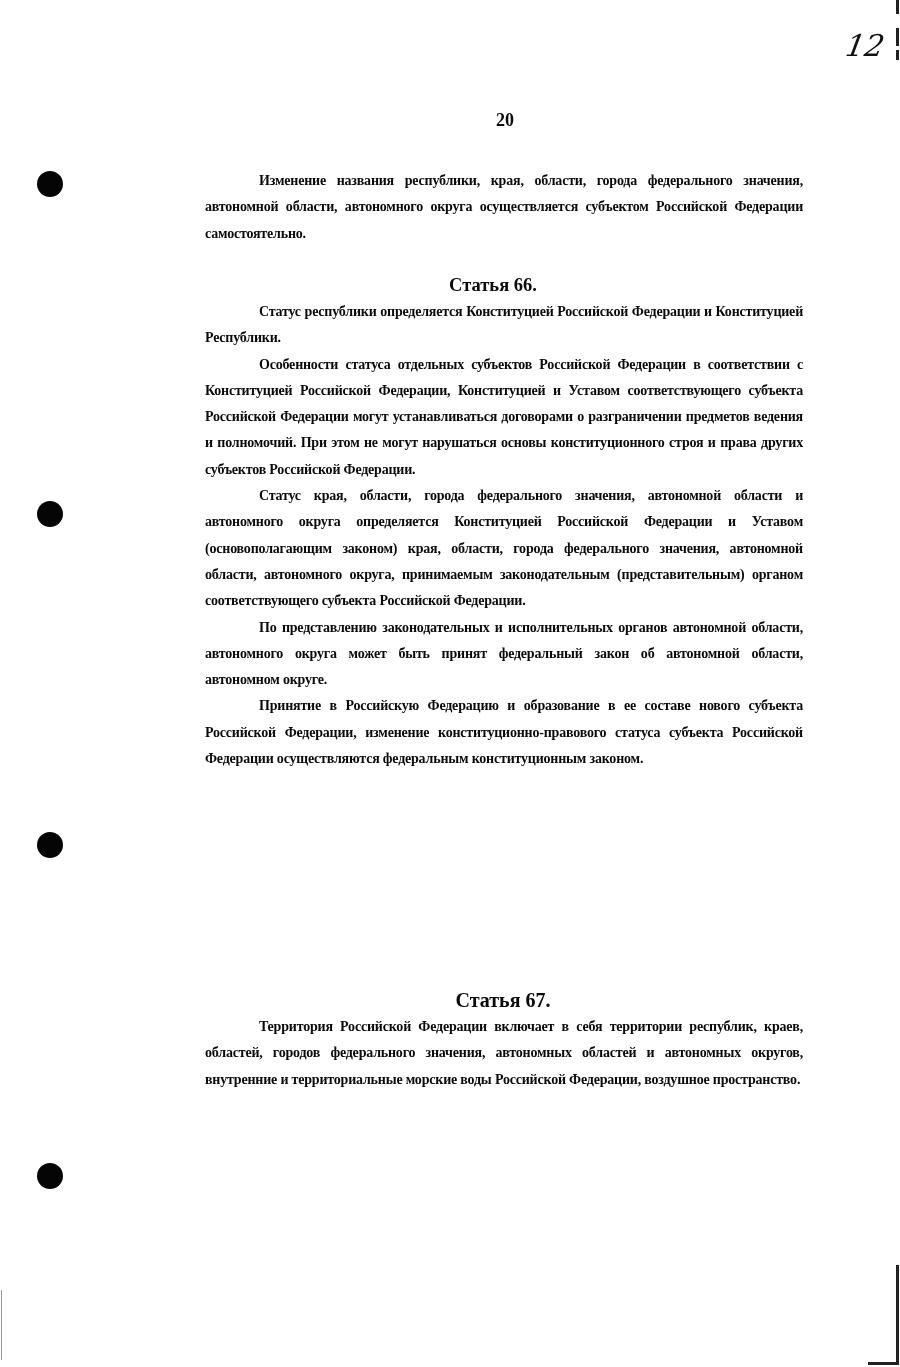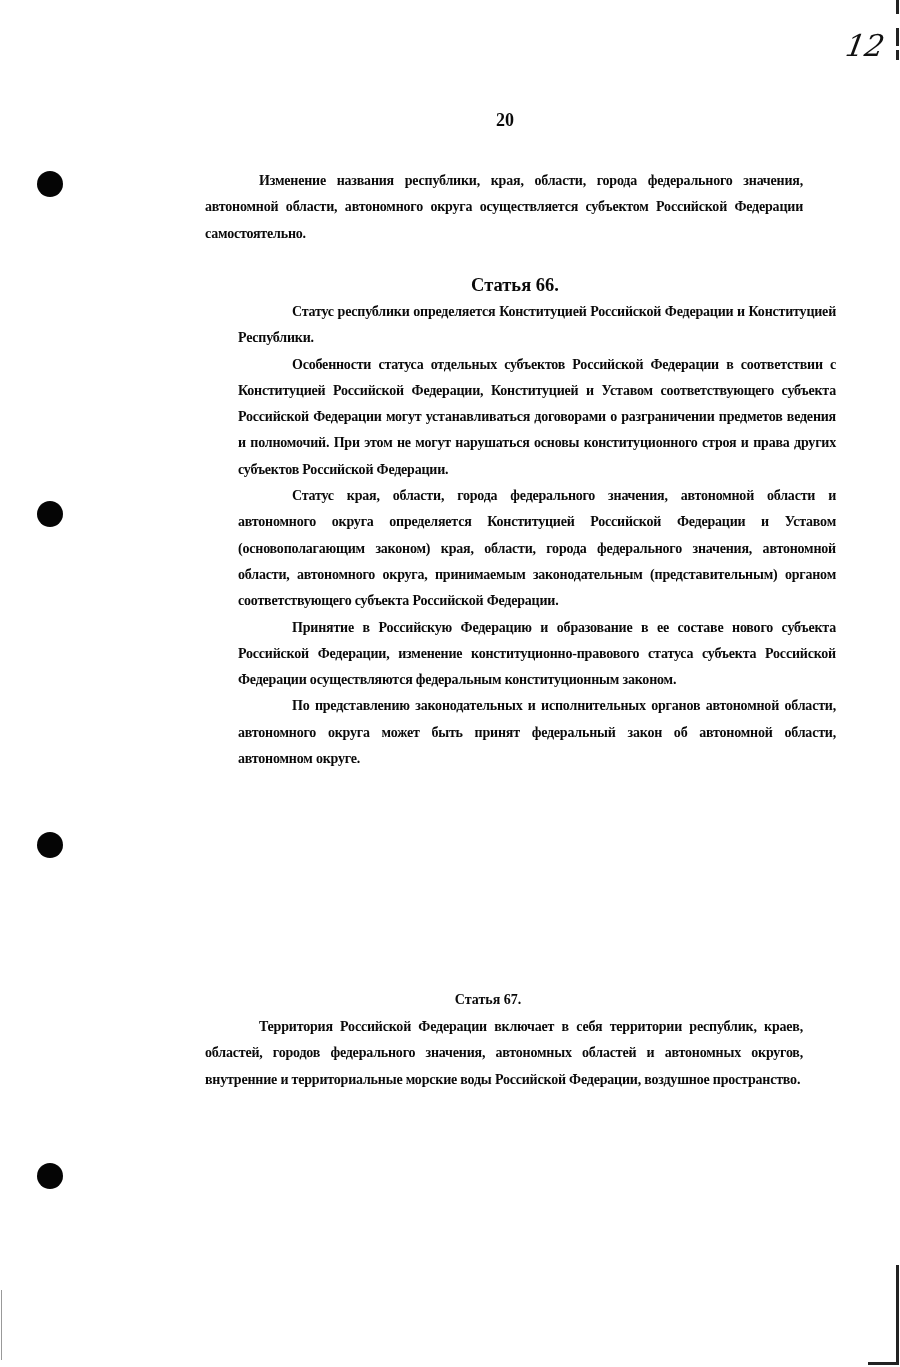--- a/index.html
+++ b/index.html
@@ -36,23 +36,23 @@
       font-size: 14px; line-height: 26.3px; font-weight: bold;
       letter-spacing: -0.2px;
     }
     .para {
       margin: 0; text-align: justify; text-indent: 54px;
     }
     .heading {
       margin: 0; text-align: center; font-weight: bold; text-indent: 0;
     }
     #block1 { top: 168px; }
-    #heading66 { position: absolute; left: 215px; width: 600px; top: 272px; font-size: 18.5px; line-height: 26px; }
-    #block2 { top: 299px; margin-left: 33px; }
-    #heading67 { position: absolute; left: 188px; width: 600px; top: 987px; font-size: 14px; line-height: 26px; }
+    #heading66 { position: absolute; left: 193px; width: 600px; top: 272px; font-size: 18.5px; line-height: 26px; }
+    #block2 { top: 299px; }
+    #heading67 { position: absolute; left: 203px; width: 600px; top: 987px; font-size: 20px; line-height: 26px; }
     #block3 { top: 1014px; }
   </style>
 </head>
 <body>
 
 <div class="page">
 
   <div class="handmark">12</div>
 
   <div class="page-number">20</div>
@@ -72,22 +72,22 @@
   <div class="text-block" id="block1">
     <p class="para">Изменение названия республики, края, области, города федерального значения, автономной области, автономного округа осуществляется субъектом  Российской Федерации самостоятельно.</p>
   </div>
 
   <div id="heading66" class="heading">Статья 66.</div>
 
   <div class="text-block" id="block2">
     <p class="para">Статус республики определяется Конституцией Российской Федерации и Конституцией Республики.</p>
     <p class="para">Особенности статуса отдельных субъектов Российской Федерации в соответствии с Конституцией Российской Федерации, Конституцией и Уставом соответствующего субъекта Российской Федерации могут устанавливаться договорами о разграничении предметов ведения и полномочий. При этом не могут нарушаться основы конституционного строя и права других субъектов Российской Федерации.</p>
     <p class="para">Статус края, области, города федерального значения, автономной области и автономного округа определяется Конституцией Российской Федерации и Уставом (основополагающим законом) края, области, города федерального значения, автономной области, автономного округа, принимаемым законодательным (представительным) органом соответствующего субъекта Российской Федерации.</p>
+    <p class="para">По представлению законодательных и исполнительных органов автономной области, автономного округа может быть принят федеральный закон об автономной области, автономном округе.</p>
     <p class="para">Принятие в Российскую Федерацию и образование в ее составе нового субъекта Российской Федерации, изменение конституционно-правового статуса субъекта Российской Федерации осуществляются федеральным конституционным законом.</p>
-    <p class="para">По представлению законодательных и исполнительных органов автономной области, автономного округа может быть принят федеральный закон об автономной области, автономном округе.</p>
   </div>
 
   <div id="heading67" class="heading">Статья 67.</div>
 
   <div class="text-block" id="block3">
     <p class="para">Территория Российской Федерации включает в себя территории республик, краев, областей, городов федерального значения, автономных областей и автономных округов, внутренние и территориальные морские воды Российской Федерации, воздушное пространство.</p>
   </div>
 
 </div>
 

